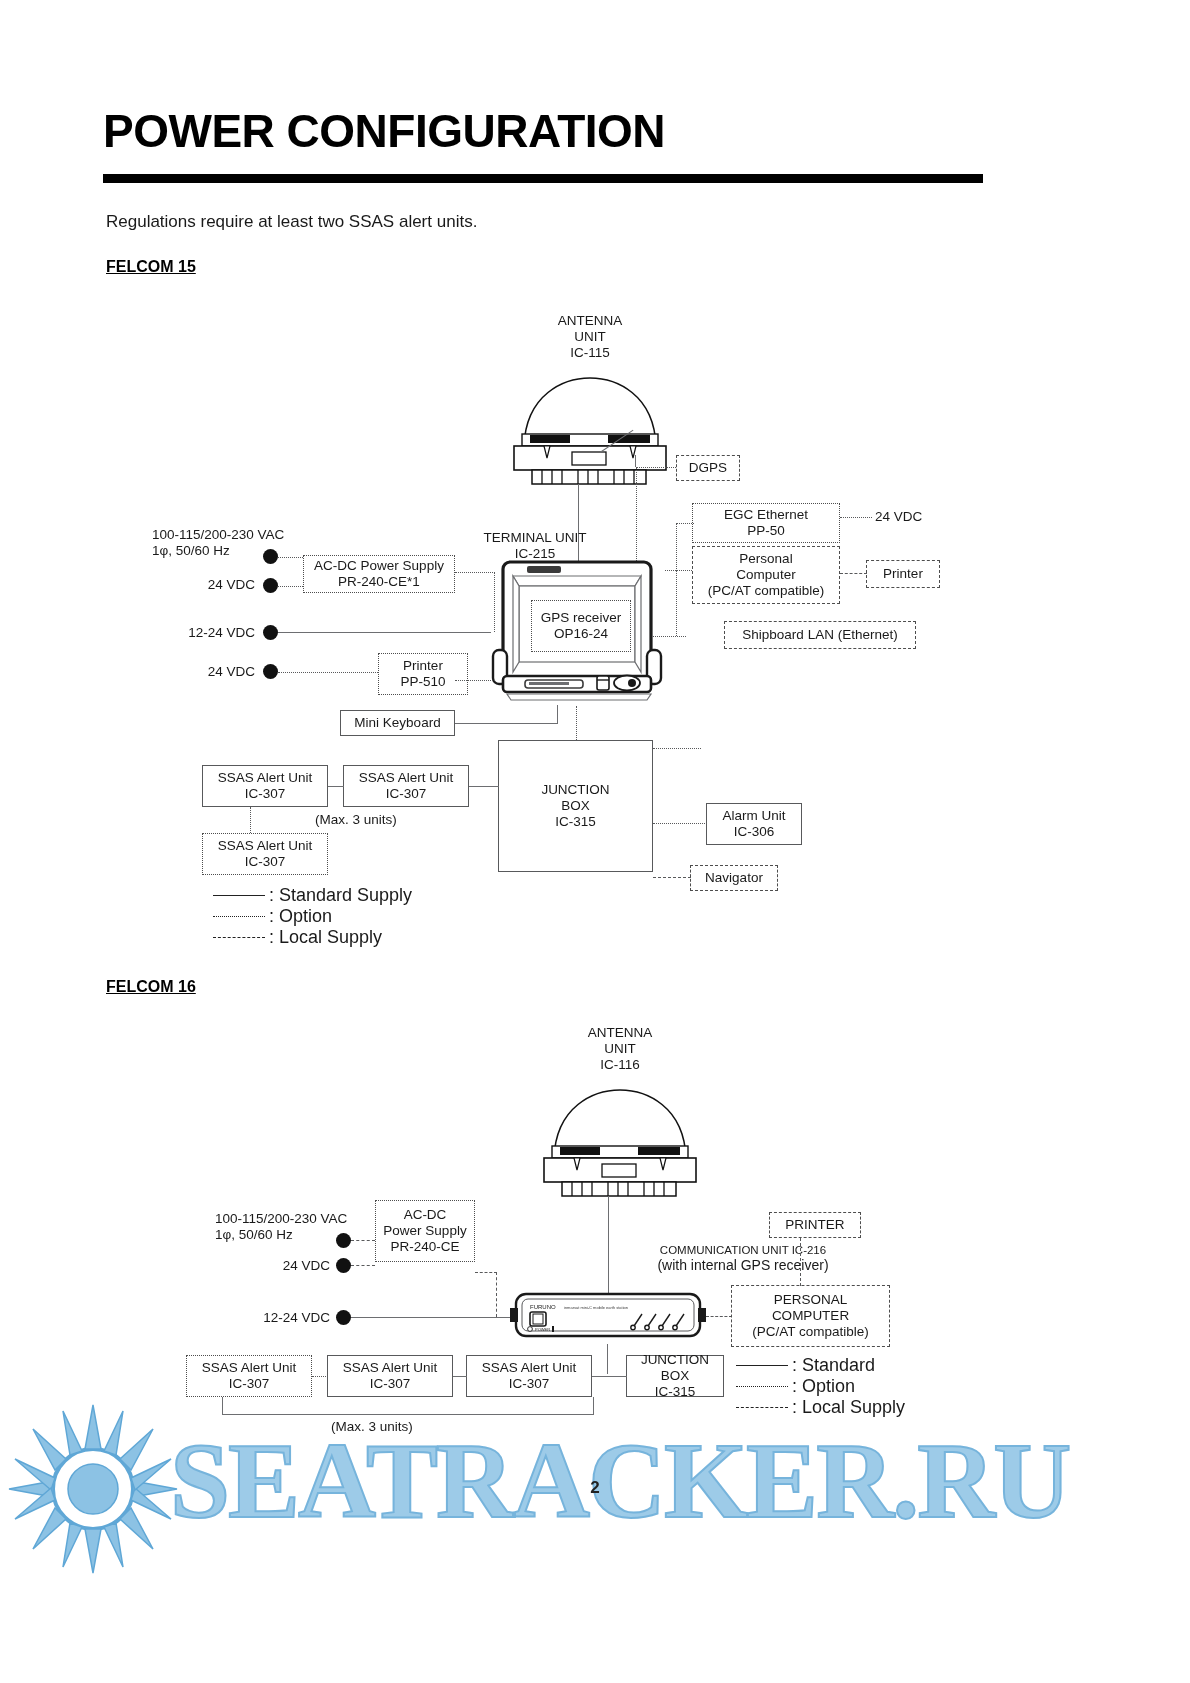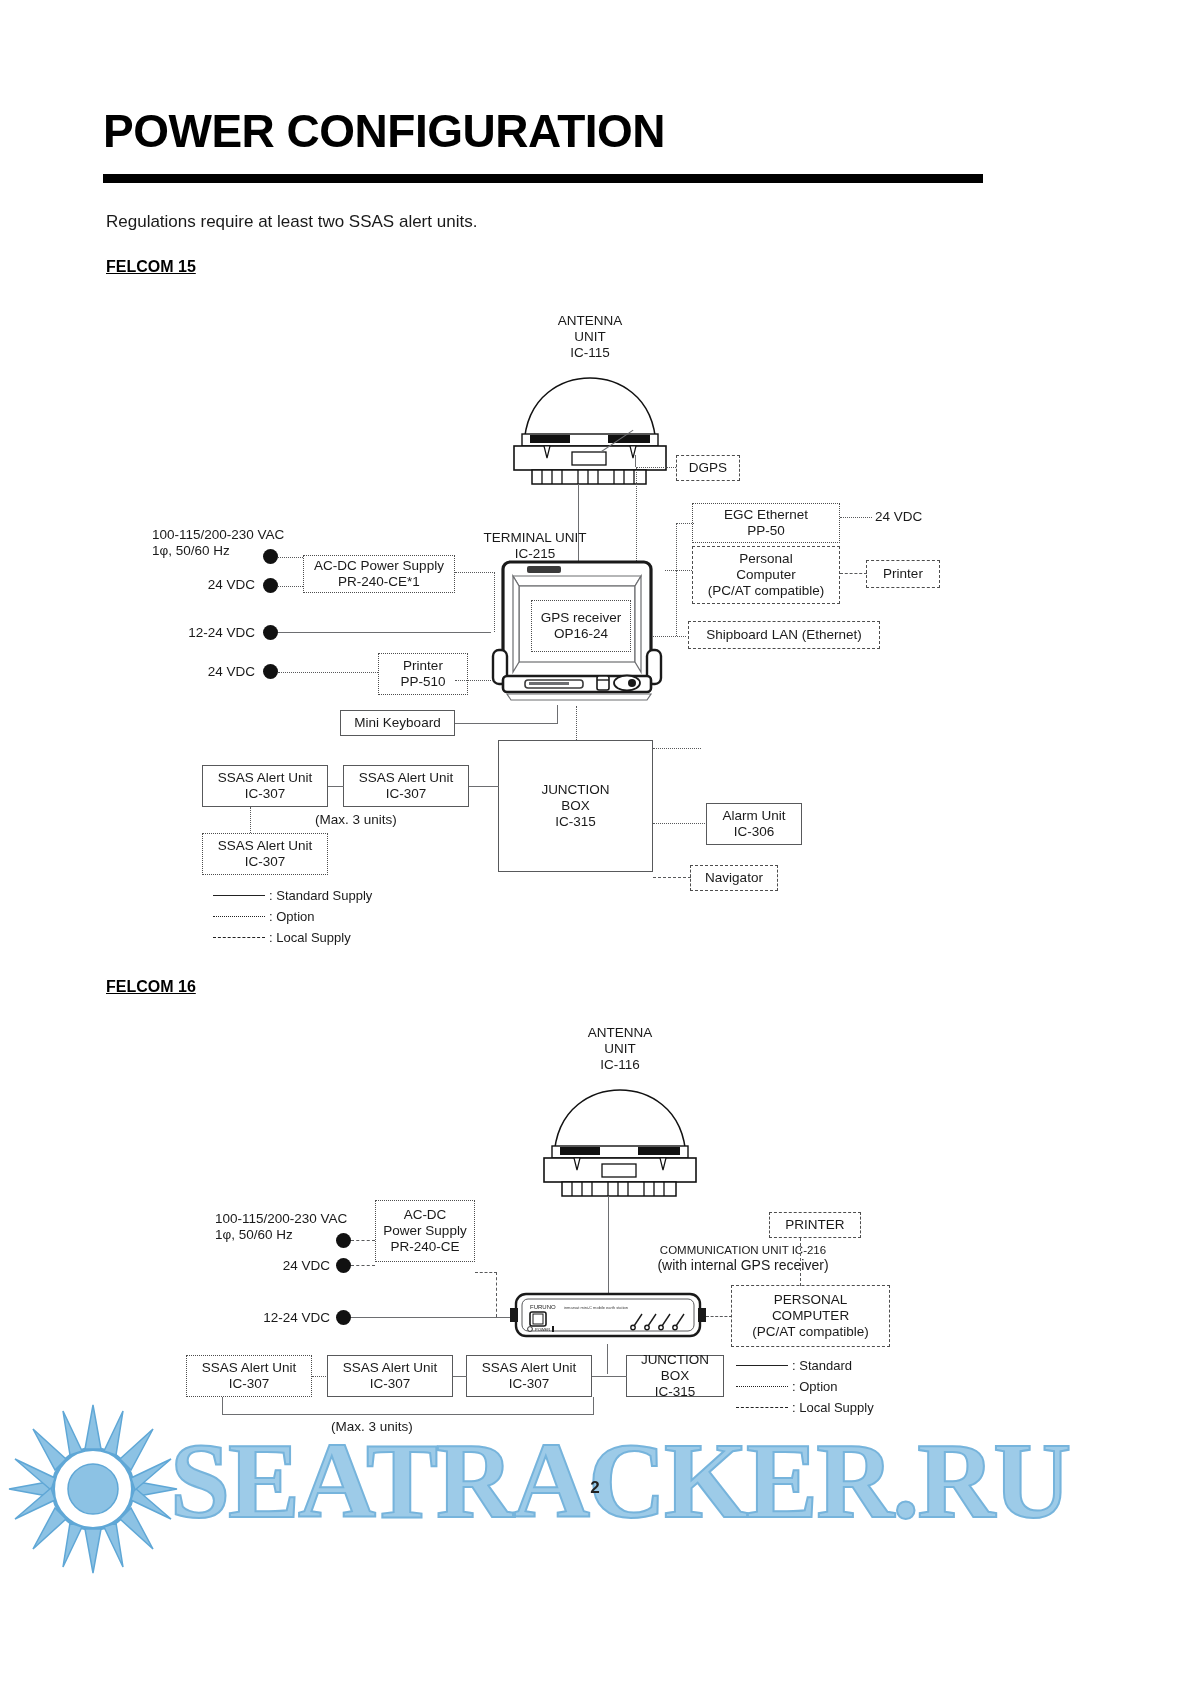--- a/index.html
+++ b/index.html
@@ -37,21 +37,21 @@
   .ln{position:absolute;background:transparent;}
   .h-solid{border-top:1.3px solid #6d6e71;}
   .v-solid{border-left:1.3px solid #6d6e71;}
   .h-dot{border-top:1.6px dotted #58595b;}
   .v-dot{border-left:1.6px dotted #58595b;}
   .h-dash{border-top:1.6px dashed #58595b;}
   .v-dash{border-left:1.6px dashed #58595b;}
   .dot{position:absolute;width:15px;height:15px;border-radius:50%;background:#111;}
 
   
-  .legend{position:absolute;font-size:13px;color:#1a1a1a;}
+  .legend{position:absolute;font-size:18px;color:#1a1a1a;}
   .legend .row{display:flex;align-items:center;height:21px;white-space:nowrap;}
   .legend .sw{width:52px;margin-right:4px;display:inline-block;}
   .sw.s{border-top:1.6px solid #222;}
   .sw.o{border-top:1.8px dotted #222;}
   .sw.l{border-top:1.8px dashed #222;}
 
   .note{position:absolute;font-size:13.5px;line-height:17.5px;color:#1a1a1a;}
   .note .ind{padding-left:14px;display:block;}
 
   
@@ -189,21 +189,21 @@
   <div class="lbl" style="left:875px;top:509px;">24 VDC</div>
 
   <div class="box dashdot" style="left:692px;top:546px;width:148px;height:58px;flex-direction:column;">
     <div>Personal</div>
     <div>Computer</div>
     <div>(PC/AT compatible)</div>
   </div>
   <div class="ln h-dash" style="left:840px;top:573px;width:27px;"></div>
   <div class="box dashdot" style="left:866px;top:560px;width:74px;height:28px;">Printer</div>
 
-  <div class="box dashdot" style="left:688px;top:621px;width:192px;height:28px;">Shipboard LAN (Ethernet)</div>
+  <div class="box dashdot" style="left:724px;top:621px;width:192px;height:28px;">Shipboard LAN (Ethernet)</div>
 
   <div class="ln h-dot" style="left:665px;top:570px;width:27px;"></div>
   <div class="ln v-dot" style="left:676px;top:523px;height:48px;"></div>
   <div class="ln h-dot" style="left:676px;top:523px;width:18px;"></div>
   <div class="ln v-dot" style="left:676px;top:570px;height:66px;"></div>
 
   <div class="box solid" style="left:498px;top:740px;width:155px;height:132px;flex-direction:column;">
     <div>JUNCTION</div>
     <div>BOX</div>
     <div>IC-315</div>

